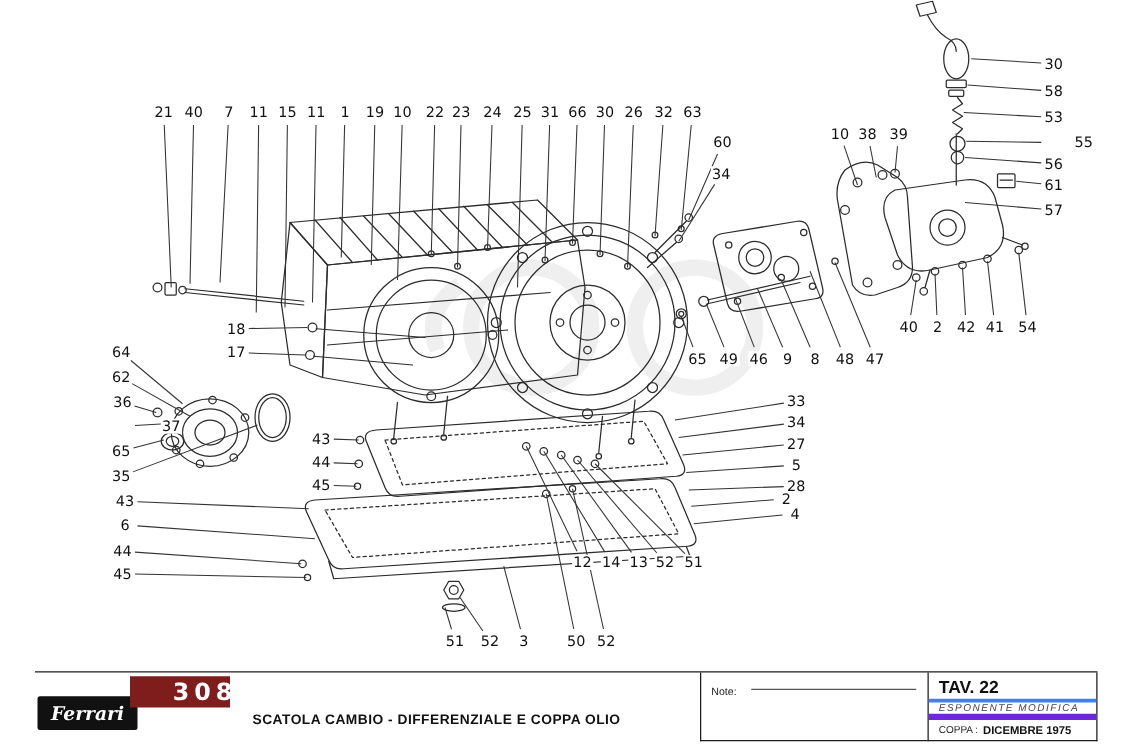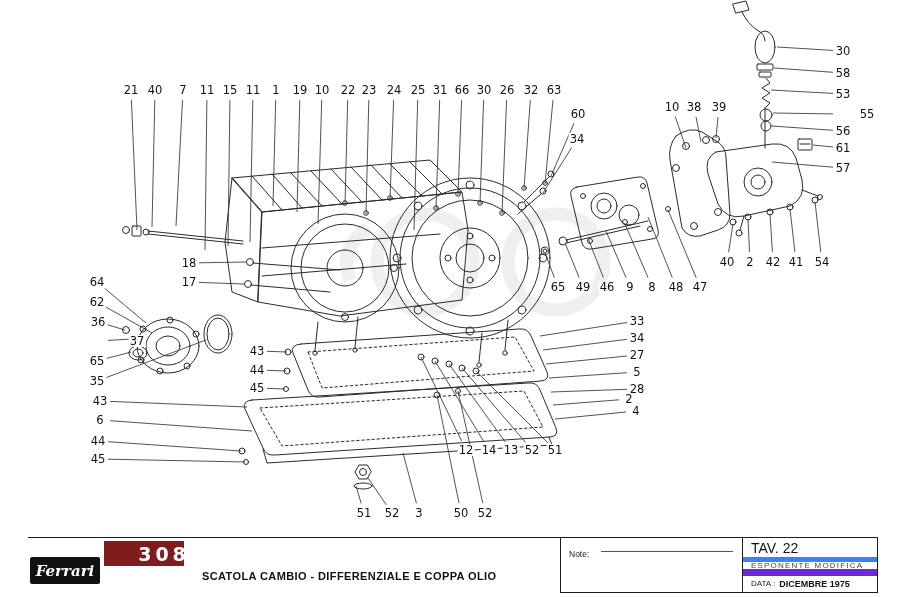--- a/index.html
+++ b/index.html
@@ -3,36 +3,36 @@
 <meta charset="utf-8">
 <style>
   * { margin:0; padding:0; box-sizing:border-box; }
   html,body { background:#ffffff; font-family:"Liberation Sans", sans-serif; }
   #stage { position:relative; width:900px; height:597px; background:#fff; overflow:hidden; }
   #drawing { position:absolute; left:0; top:0; }
   #leader-lines line { stroke:#333; stroke-width:0.85; }
   #callout-layer { position:absolute; left:0; top:0; width:900px; height:537px; pointer-events:none; }
   .callout { position:absolute; transform:translate(-50%,-50%); font:11.5px "DejaVu Sans", sans-serif; color:#111; background:#fff; padding:0 1px; line-height:1.05; }
   .footer { position:absolute; left:28px; top:537px; width:850px; height:55px; border-top:1.5px solid #1c1c1c; }
-  .logo-badge { position:absolute; left:2px; top:19px; width:70px; height:27px; background:#111; color:#fff;
+  .logo-badge { position:absolute; left:2px; top:19px; width:80px; height:27px; background:#111; color:#fff;
     display:flex; align-items:center; justify-content:center; font-family:"DejaVu Serif", serif;
     font-style:italic; font-weight:bold; font-size:15px; border-radius:2px; }
   .model-bar { position:absolute; background:#7f1d1d; color:#fff; font-weight:bold; font-size:19px; letter-spacing:4px;
     display:flex; align-items:center; justify-content:center; font-family:"DejaVu Sans", sans-serif;padding-left:40px; }
   .bar-308 { left:76px; top:3px; width:80px; height:25px; }
   .bar-gtb { left:84px; top:29px; width:80px; height:25px;margin-top:35px; }
   .drawing-title { position:absolute; left:174px; top:32px; font-size:11px; font-weight:bold; letter-spacing:0.4px; color:#111; white-space:nowrap; }
   .note-box { position:absolute; left:532px; top:0; width:182px; height:55px;
     border-left:1.2px solid #1c1c1c; border-bottom:1.2px solid #1c1c1c; padding:5px 8px; }
   .note-label { font-size:8.5px; color:#222; }
   .note-line { position:absolute; left:40px; top:13px; width:132px; border-bottom:1px solid #555; }
   .tav-box { position:absolute; left:714px; top:0; width:136px; height:55px;
     border-left:1.2px solid #1c1c1c; border-right:1.2px solid #1c1c1c; border-bottom:1.2px solid #1c1c1c; }
-  .tav-row1 { height:24px; display:flex; align-items:center; padding-left:8px; font-weight:normal; font-size:14px; color:#111; border-bottom:5px solid #3b82f6; }
-  .tav-row2 { height:14px; display:flex; align-items:center; padding-left:8px; font-size:8px; color:#444; letter-spacing:1.2px; border-bottom:7px solid #6d28d9; }
+  .tav-row1 { height:24px; display:flex; align-items:center; padding-left:8px; font-weight:bold; font-size:14px; color:#111; border-bottom:3px solid #3b82f6; }
+  .tav-row2 { height:14px; display:flex; align-items:center; padding-left:8px; font-size:8px; color:#444; letter-spacing:1.2px; border-bottom:5px solid #6d28d9;font-style:italic; }
   .tav-row3 { height:15px; display:flex; align-items:center; padding-left:8px; font-size:8px; color:#222; gap:4px; }
   .tav-row3 b { font-size:9px; color:#111; }
 </style>
 </head>
 <body>
 
 <div id="stage">
 
   <svg id="drawing" width="900" height="537" viewBox="0 0 900 537">
 
@@ -368,19 +368,19 @@
     <div class="model-bar bar-gtb">GTB</div>
     <div class="drawing-title">SCATOLA CAMBIO - DIFFERENZIALE E COPPA OLIO</div>
     <div class="note-box">
       <span class="note-label">Note:</span>
       <div class="note-line"></div>
     </div>
     <div class="tav-box">
       <div class="tav-row1">TAV. 22</div>
       <div class="tav-row2">ESPONENTE MODIFICA</div>
       <div class="tav-row3">
-        <span>DATA :</span>
+        <span>COPPA :</span>
         <b>DICEMBRE 1975</b>
       </div>
     </div>
   </div>
 
 </div>
 
 </body></html>

